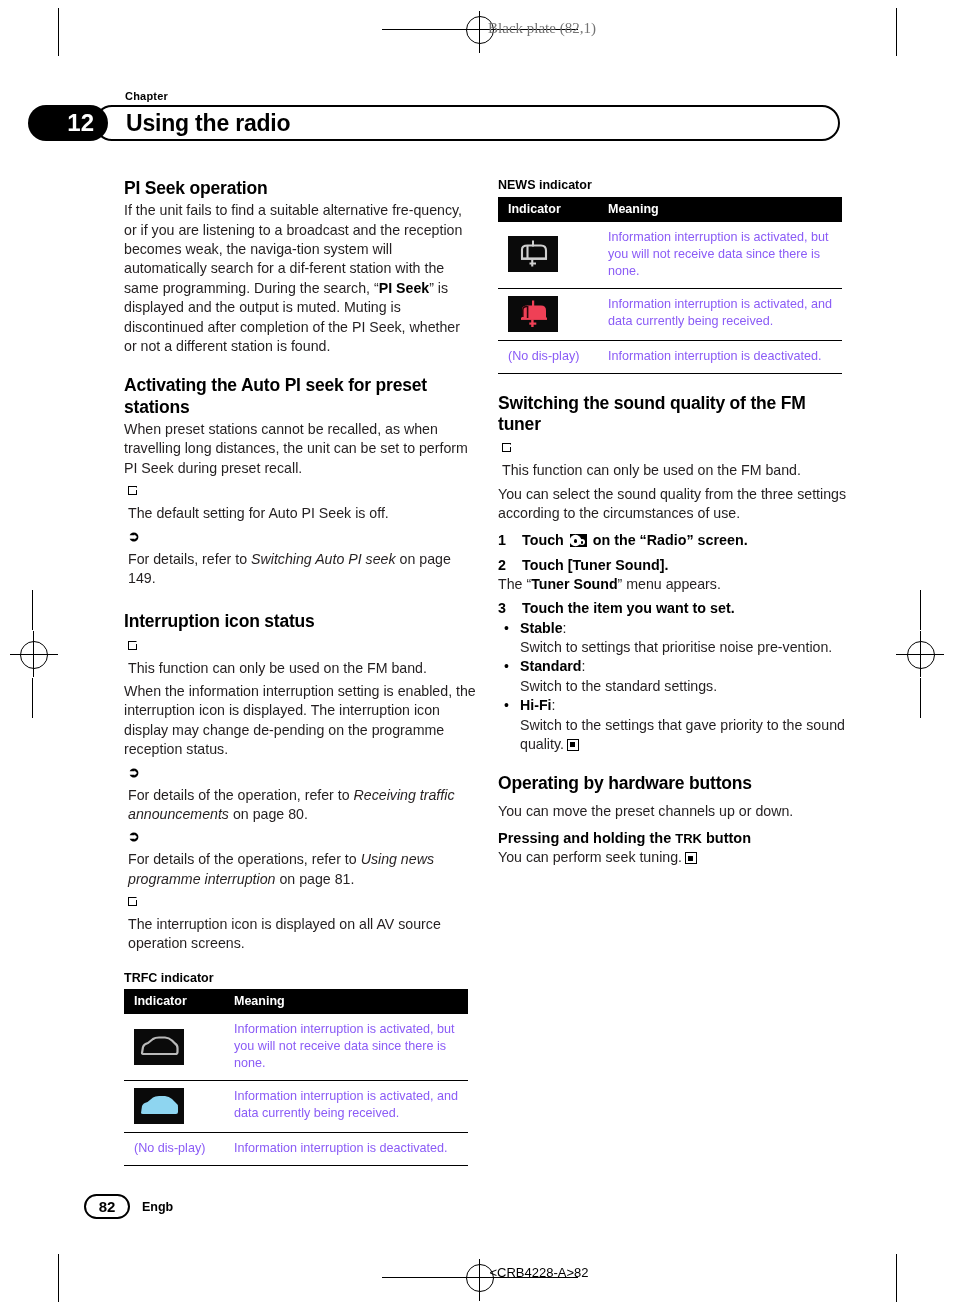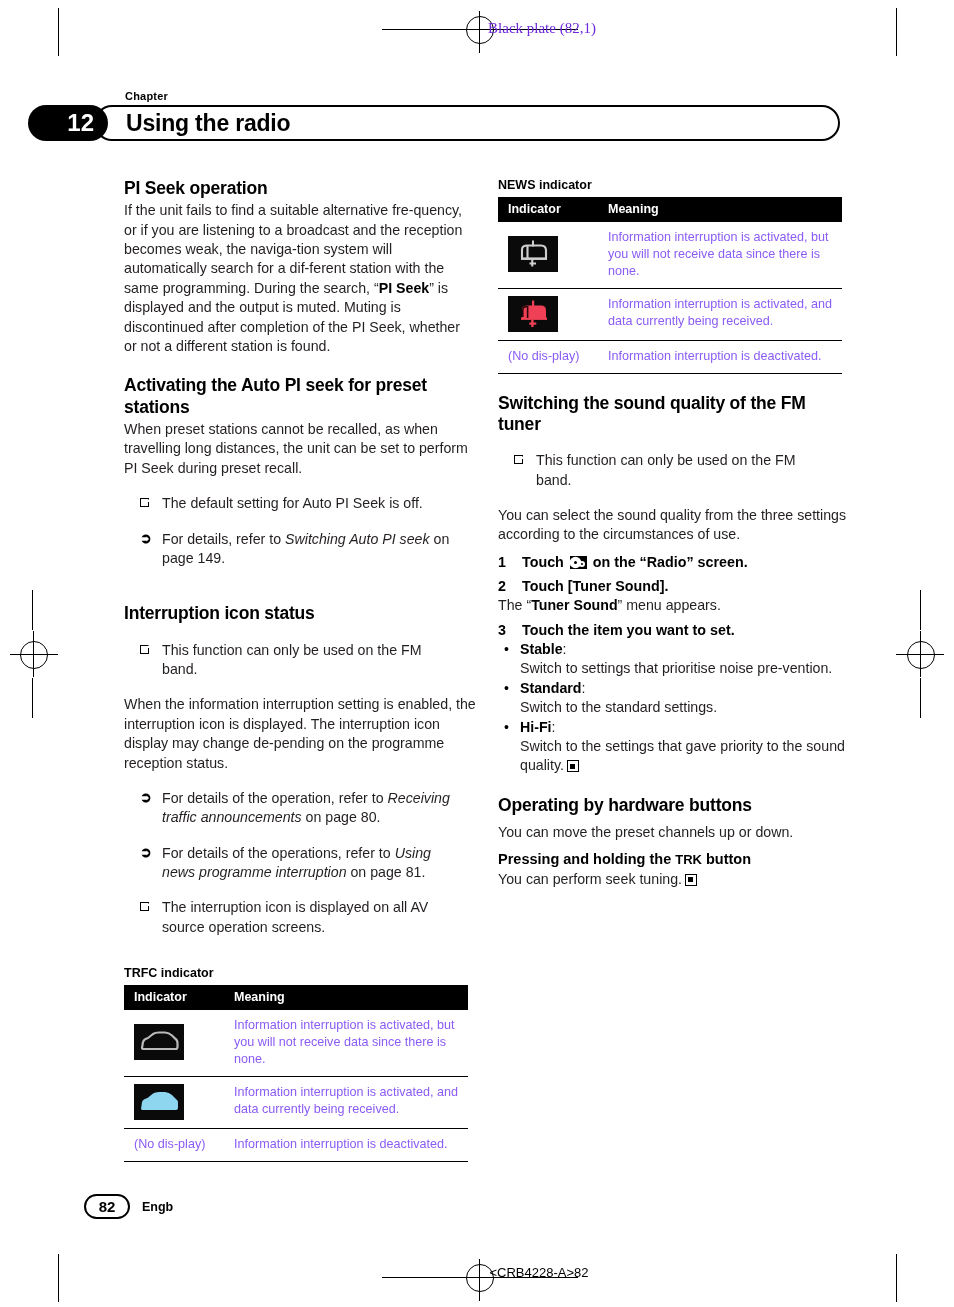--- a/index.html
+++ b/index.html
@@ -10,21 +10,21 @@
   
   .regmark{position:absolute;}
   .regmark .v{position:absolute;background:#000;width:1px;}
   .regmark .h{position:absolute;background:#000;height:1px;}
   .regmark .c{position:absolute;border:1px solid #000;border-radius:50%;}
   .croprule{position:absolute;background:#000;}
 
   
   .blackplate{
     position:absolute;left:0;top:20px;width:954px;text-align:center;
-    font-family:"Liberation Serif", serif;font-size:15px;color:#6d28d9;
+    font-family:"Liberation Serif", serif;font-size:15px;color:#737373;
     padding-left:130px;box-sizing:border-box;
   }
 
   
   .chapter-word{
     position:absolute;left:78px;top:90px;font-size:11px;font-weight:bold;
     letter-spacing:.2px;
     margin-left:47px;
   }
   .chapter-badge{
@@ -61,21 +61,22 @@
   p.body{
     font-size:14.2px;line-height:1.365;margin:0;color:#231f20;
   }
   .gap-l{height:19px;}
   .gap-m{height:13px;}
   .gap-s{height:8px;}
   .gap-xs{height:5px;}
 
   .note{
     display:flex;font-size:14.2px;line-height:1.365;color:#231f20;
-    margin:16px;
+    margin:4px;
+    flex-direction:column;
   }
   .note .mk{
     flex:0 0 22px;color:#000;font-size:13px;line-height:1.45;
   }
   .note .tx{flex:1;}
   i.it{font-style:italic;}
   b.bd{font-weight:bold;color:#000;}
 
   
   .glyph-sq{

